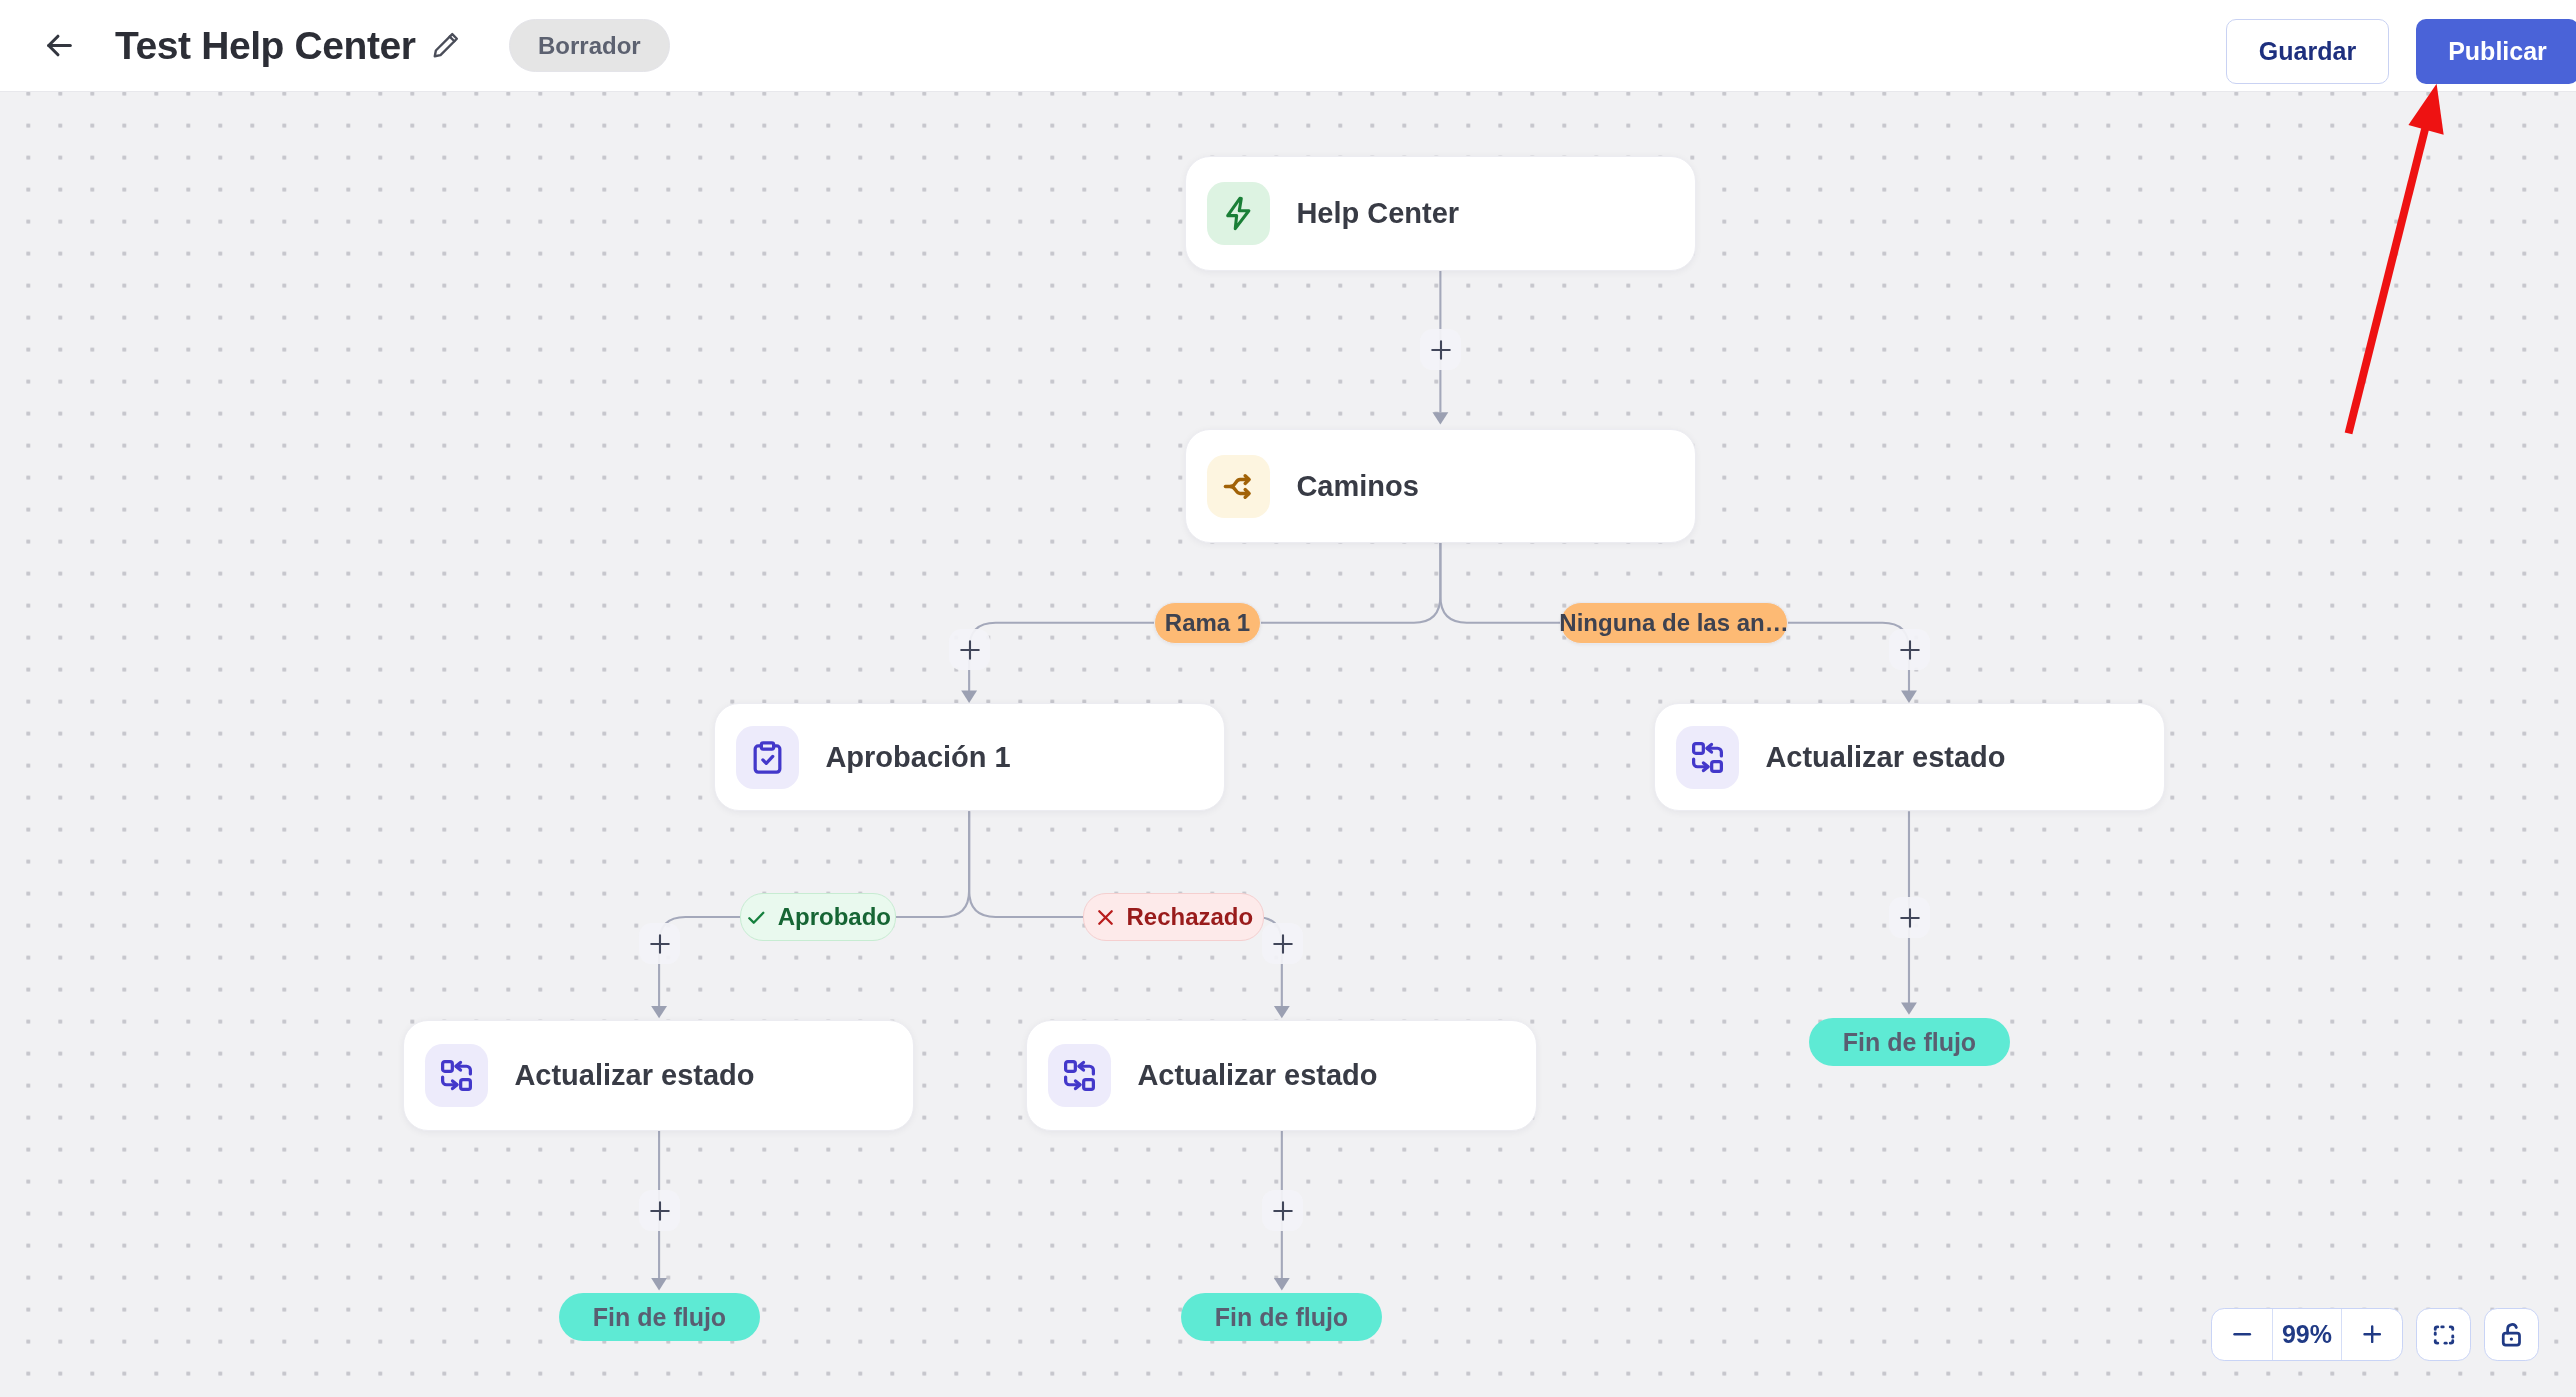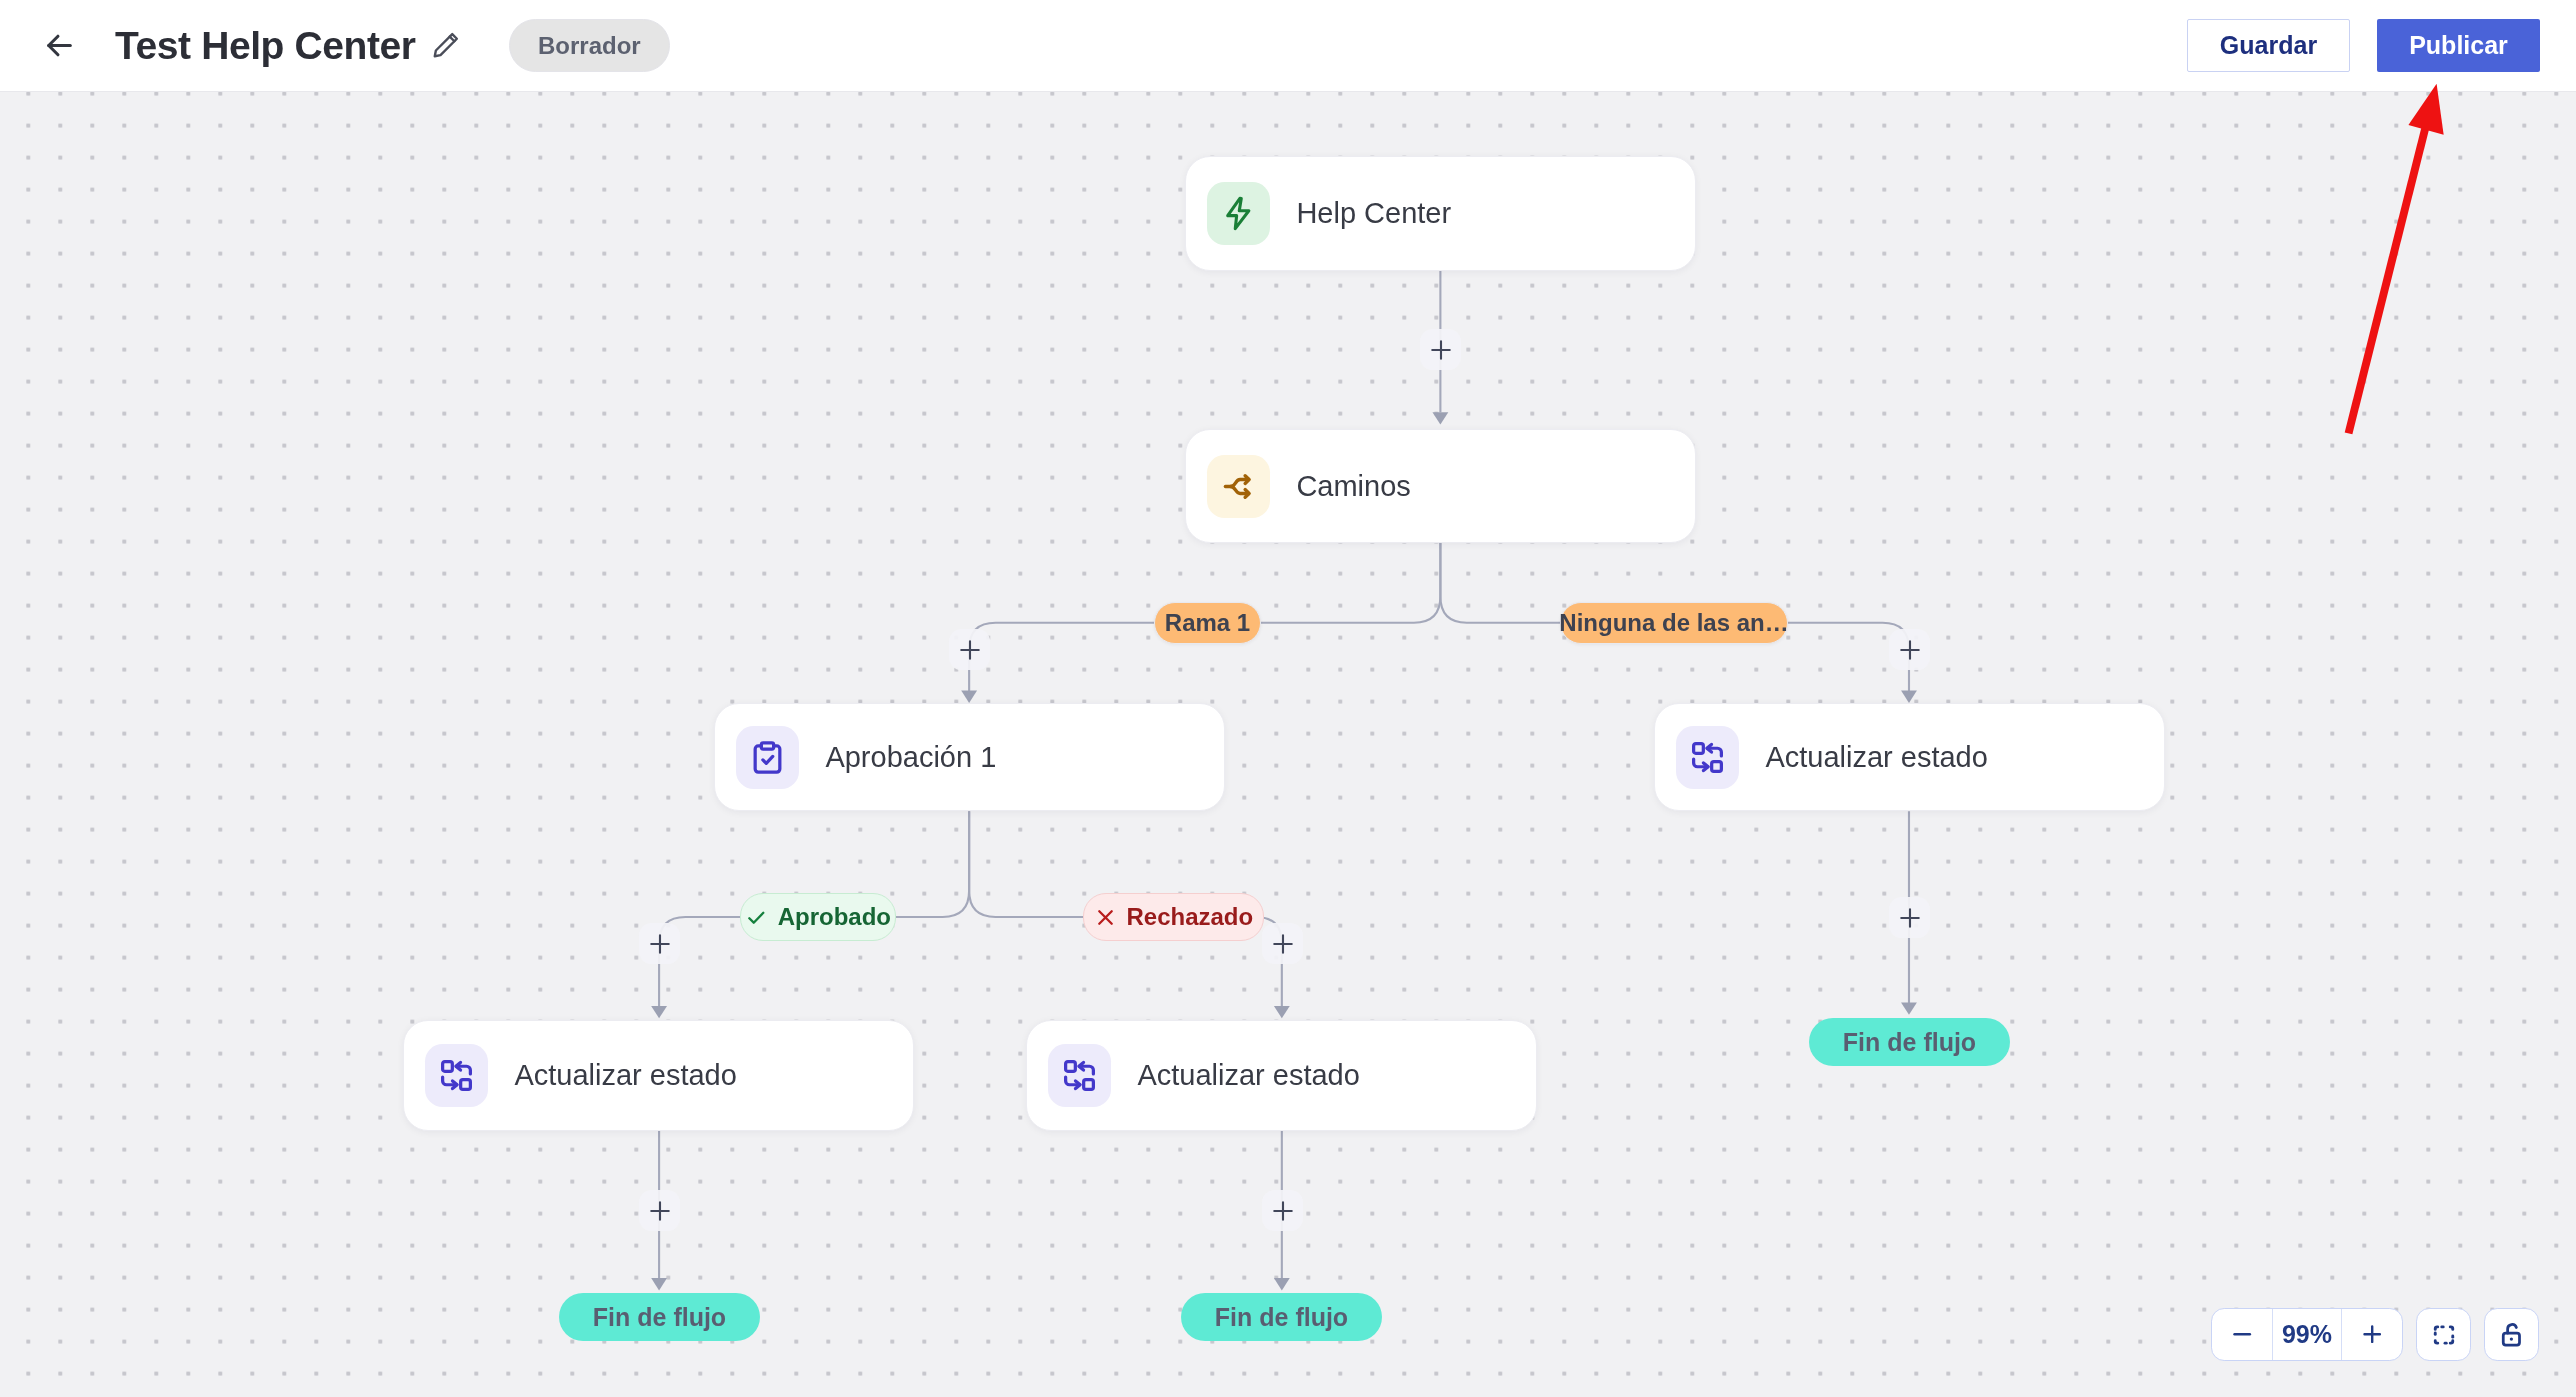--- a/index.html
+++ b/index.html
@@ -13,43 +13,43 @@
     background:none; border:none; cursor:pointer; color:#33363f; }
   .back-btn svg { width:37px; height:37px; }
   .page-title { position:absolute; left:115px; top:0; height:92px; display:flex;
     align-items:center; font-size:39px; font-weight:700; color:#2c2e36; letter-spacing:-0.4px; }
   .edit-btn { position:absolute; left:425px; top:26.4px; width:41px; height:41px;
     background:none; border:none; cursor:pointer; color:#4a4d59; }
   .edit-btn svg { width:30px; height:30px; }
   .status-badge { position:absolute; left:509px; top:19.4px; height:53px; padding:0 28px;
     display:flex; align-items:center; background:#e5e5e5; border:1.3px solid #e4e4e9;
     border-radius:26.4px; font-size:24px; font-weight:600; color:#5c6170; }
-  .btn { position:absolute; top:19.4px; height:53px; border-radius:2px; font-size:25px;
-    font-weight:700; cursor:pointer; display:flex; align-items:center; justify-content:center; }
+  .btn { position:absolute; top:19.4px; height:65px; border-radius:10px; font-size:25px;
+    font-weight:700; cursor:pointer; display:flex; align-items:center; justify-content:center;margin-left:39px; }
   .btn-save { left:2187px; width:163px; background:#ffffff; border:1.3px solid #c9d2f3; color:#1d2f7e; }
   .btn-publish { left:2377px; width:163px; background:#4a63d8; border:none; color:#ffffff; }
 
   
   .canvas { position:absolute; left:0; top:92px; width:2576px; height:1306px;
     background-color:#f1f1f3;
     background-image:radial-gradient(circle,#c7c7cd 2.1px,transparent 2.2px);
     background-size:32px 32px; background-position:12.3px 17.6px; z-index:0; }
   .edges { position:absolute; left:0; top:0; width:2576px; height:1397px;
     z-index:1; pointer-events:none; }
 
   .node { position:absolute; background:#ffffff; border:0.9px solid #ececf1;
     border-radius:25px; display:flex; align-items:center; gap:26.4px; padding-left:21px;
     box-shadow:0 1.8px 7px rgba(25,28,50,.05); z-index:2; cursor:pointer; }
   .nicon { width:63px; height:63px; border-radius:17.6px; display:flex;
     align-items:center; justify-content:center; flex:none; }
   .nicon svg { width:37px; height:37px; }
   .icon-green  { background:#ddf3e2; color:#1a7f37; }
   .icon-amber  { background:#fdf5e0; color:#a16207; }
   .icon-indigo { background:#edebfb; color:#4338ca; }
-  .nlabel { font-size:29px; font-weight:400; color:#383b45; white-space:nowrap; }
+  .nlabel { font-size:29px; font-weight:700; color:#383b45; white-space:nowrap; }
 
   .pluschip { position:absolute; width:41px; height:41px; border-radius:12.3px;
     background:rgba(243,243,247,.93); border:none; display:flex; align-items:center;
     justify-content:center; color:#41465a; z-index:2; cursor:pointer; }
   .pluschip svg { width:28px; height:28px; }
 
   .pill { position:absolute; display:flex; align-items:center; justify-content:center;
     border-radius:23px; font-size:24px; font-weight:700; z-index:2; white-space:nowrap; }
   .pill-white { background:#fdba74; border:0.9px solid #e9e9ee; color:#3e4250;
     box-shadow:0 0.9px 3.5px rgba(25,28,50,.06); cursor:pointer; }

